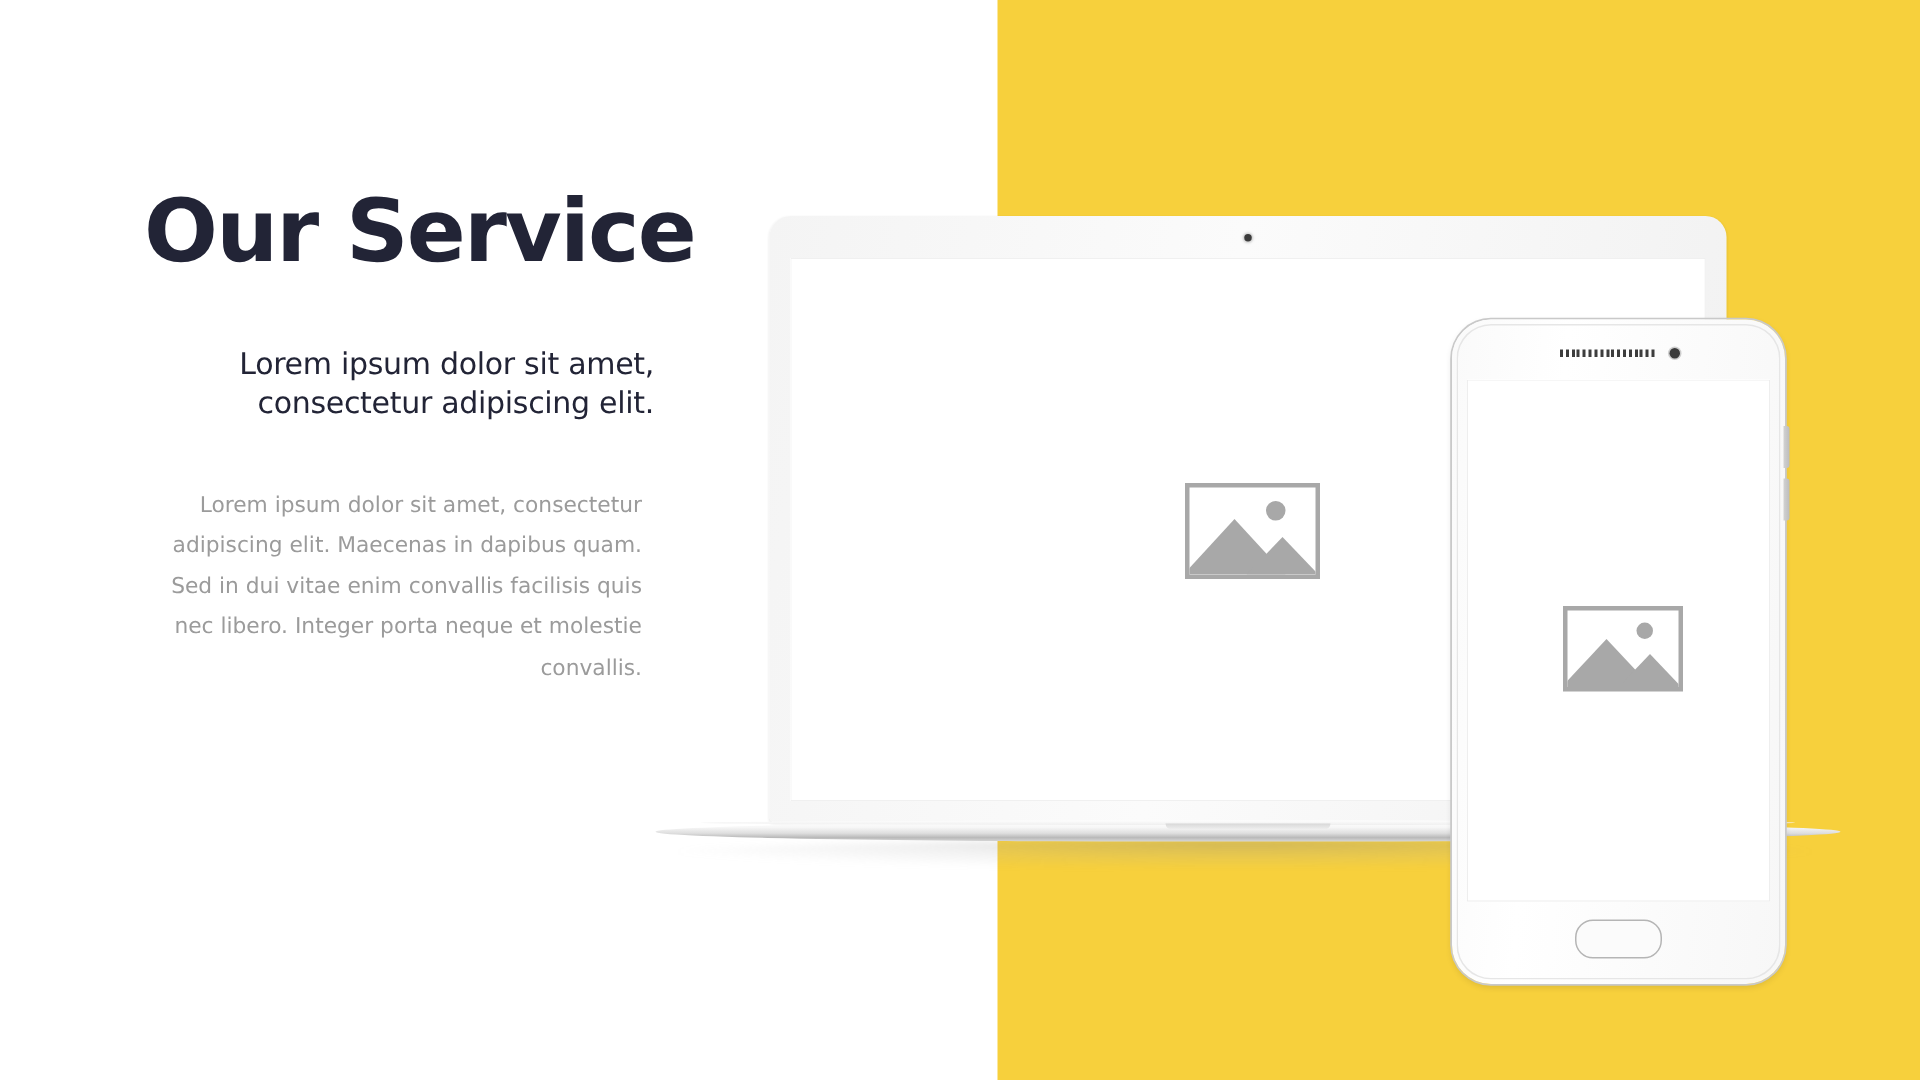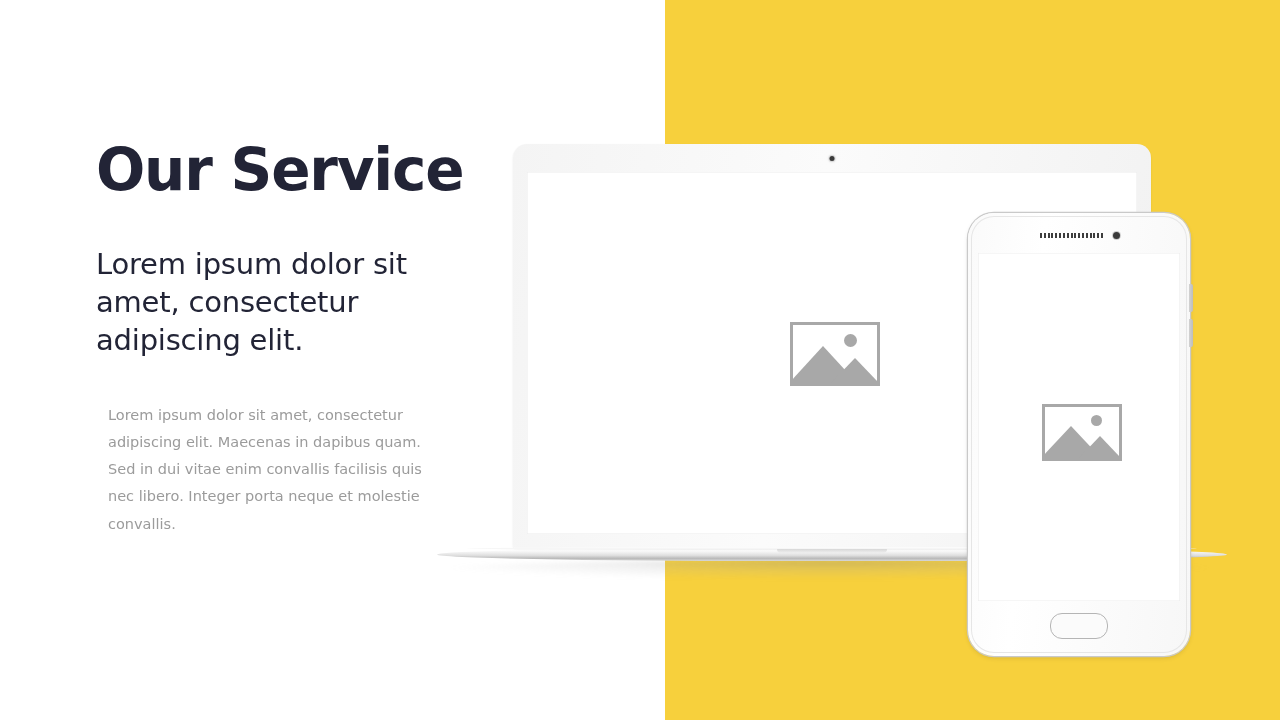--- a/index.html
+++ b/index.html
@@ -29,40 +29,41 @@
     top: 0;
     width: 615px;
     height: 720px;
     background: #f7d03c;
   }
 
   
   .text-col {
     position: absolute;
     left: 96px;
-    top: 140px;
+    top: 124px;
     width: 360px;
+    text-align: right;
   }
   .title {
     font-family: "DejaVu Sans", "Liberation Sans", sans-serif;
     font-size: 58px;
     font-weight: 700;
     letter-spacing: -1.2px;
     color: #222436;
     line-height: 1.05;
     margin: 0;
     padding: 0;
     white-space: nowrap;
   }
   .subtitle {
     margin: 0;
     padding: 0;
     margin-top: 44px;
     font-family: "DejaVu Sans", "Liberation Sans", sans-serif;
-    font-size: 29px;
+    font-size: 20px;
     font-weight: 400;
     color: #222436;
     line-height: 1.32;
     width: 340px;
     letter-spacing: -0.2px;
   }
   .body-text {
     margin: 12px;
     padding: 0;
     margin-top: 42px;

